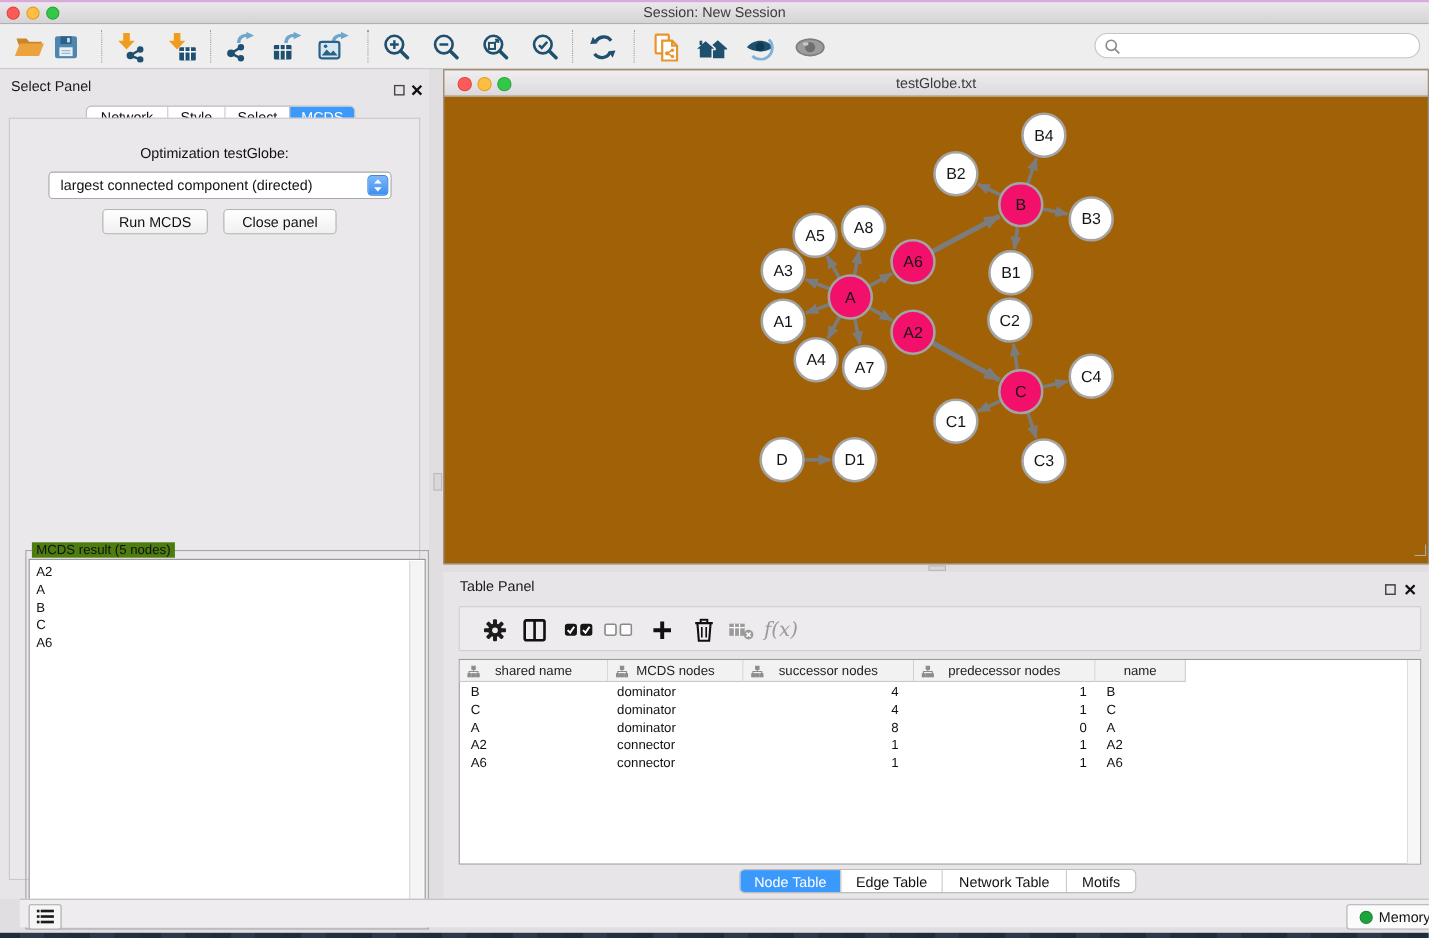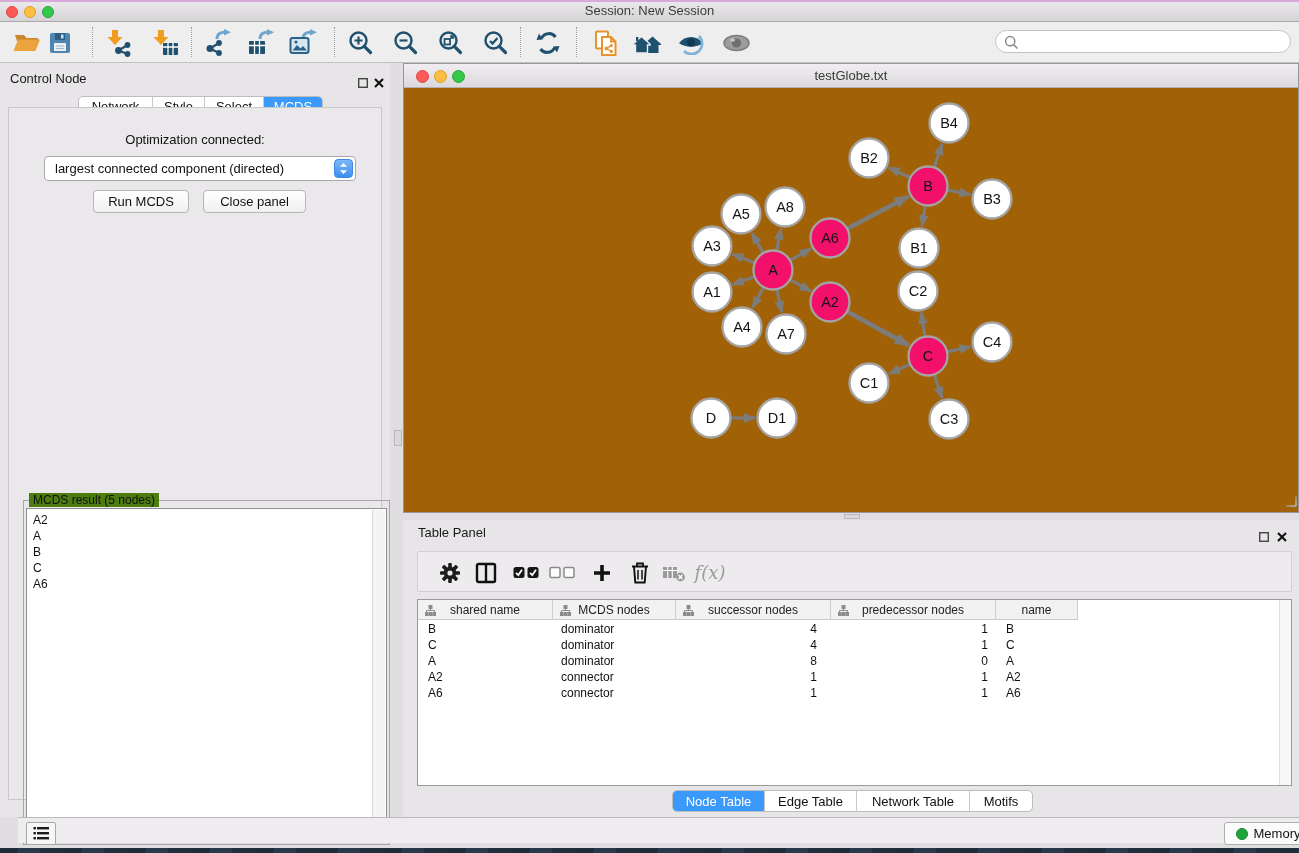--- a/index.html
+++ b/index.html
@@ -241,41 +241,41 @@
     <div id="searchbox">
       <svg width="15" height="15" viewBox="0 0 15 15">
           <circle cx="6.2" cy="6.2" r="4.6" stroke="#8A8A8A" stroke-width="1.5" fill="none"></circle>
           <line x1="9.6" y1="9.6" x2="13.5" y2="13.5" stroke="#8A8A8A" stroke-width="1.5"></line>
         </svg>
       <input placeholder="" style="">
     </div>
   </div>
 
   <div id="control-panel" class="abs">
-    <div class="abs panel-title" style="left:10px;top:8px">Control Node</div>
+    <div class="abs panel-title" style="left:10px;top:8px">Select Panel</div>
     <div class="abs float-ic" style="left:358px;top:11px">
       <svg width="10" height="10">
           <rect x="0.7" y="0.7" width="8.6" height="8.6" fill="none" stroke="#444" stroke-width="1.4"></rect>
         </svg>
     </div>
     <div class="abs close-ic" style="left:374px;top:11px">
       <svg width="10" height="10">
           <path d="M1 1 9 9M9 1 1 9" stroke="#111" stroke-width="2.1"></path>
         </svg>
     </div>
 
     <div class="segbar" style="left:78px;top:33px;width:245px">
       <div class="seg" style="width:73px">Network</div>
       <div class="seg" style="width:52px">Style</div>
       <div class="seg" style="width:59px">Select</div>
       <div class="seg sel" style="width:59px">MCDS</div>
     </div>
 
     <div id="cp-inner">
-      <div id="opt-label">Optimization connected:</div>
+      <div id="opt-label">Optimization testGlobe:</div>
       <div id="criterion">
         <span class="val">largest connected component (directed)</span>
         <span class="stepper">
           <svg width="9" height="13" viewBox="0 0 9 13">
               <path d="M4.5 1 8 4.8H1Z" fill="#fff"></path>
               <path d="M4.5 12 1 8.2h7Z" fill="#fff"></path>
             </svg>
         </span>
       </div>
       <div class="cbtn" style="left:84px;top:82px;width:96px">Run MCDS</div>

